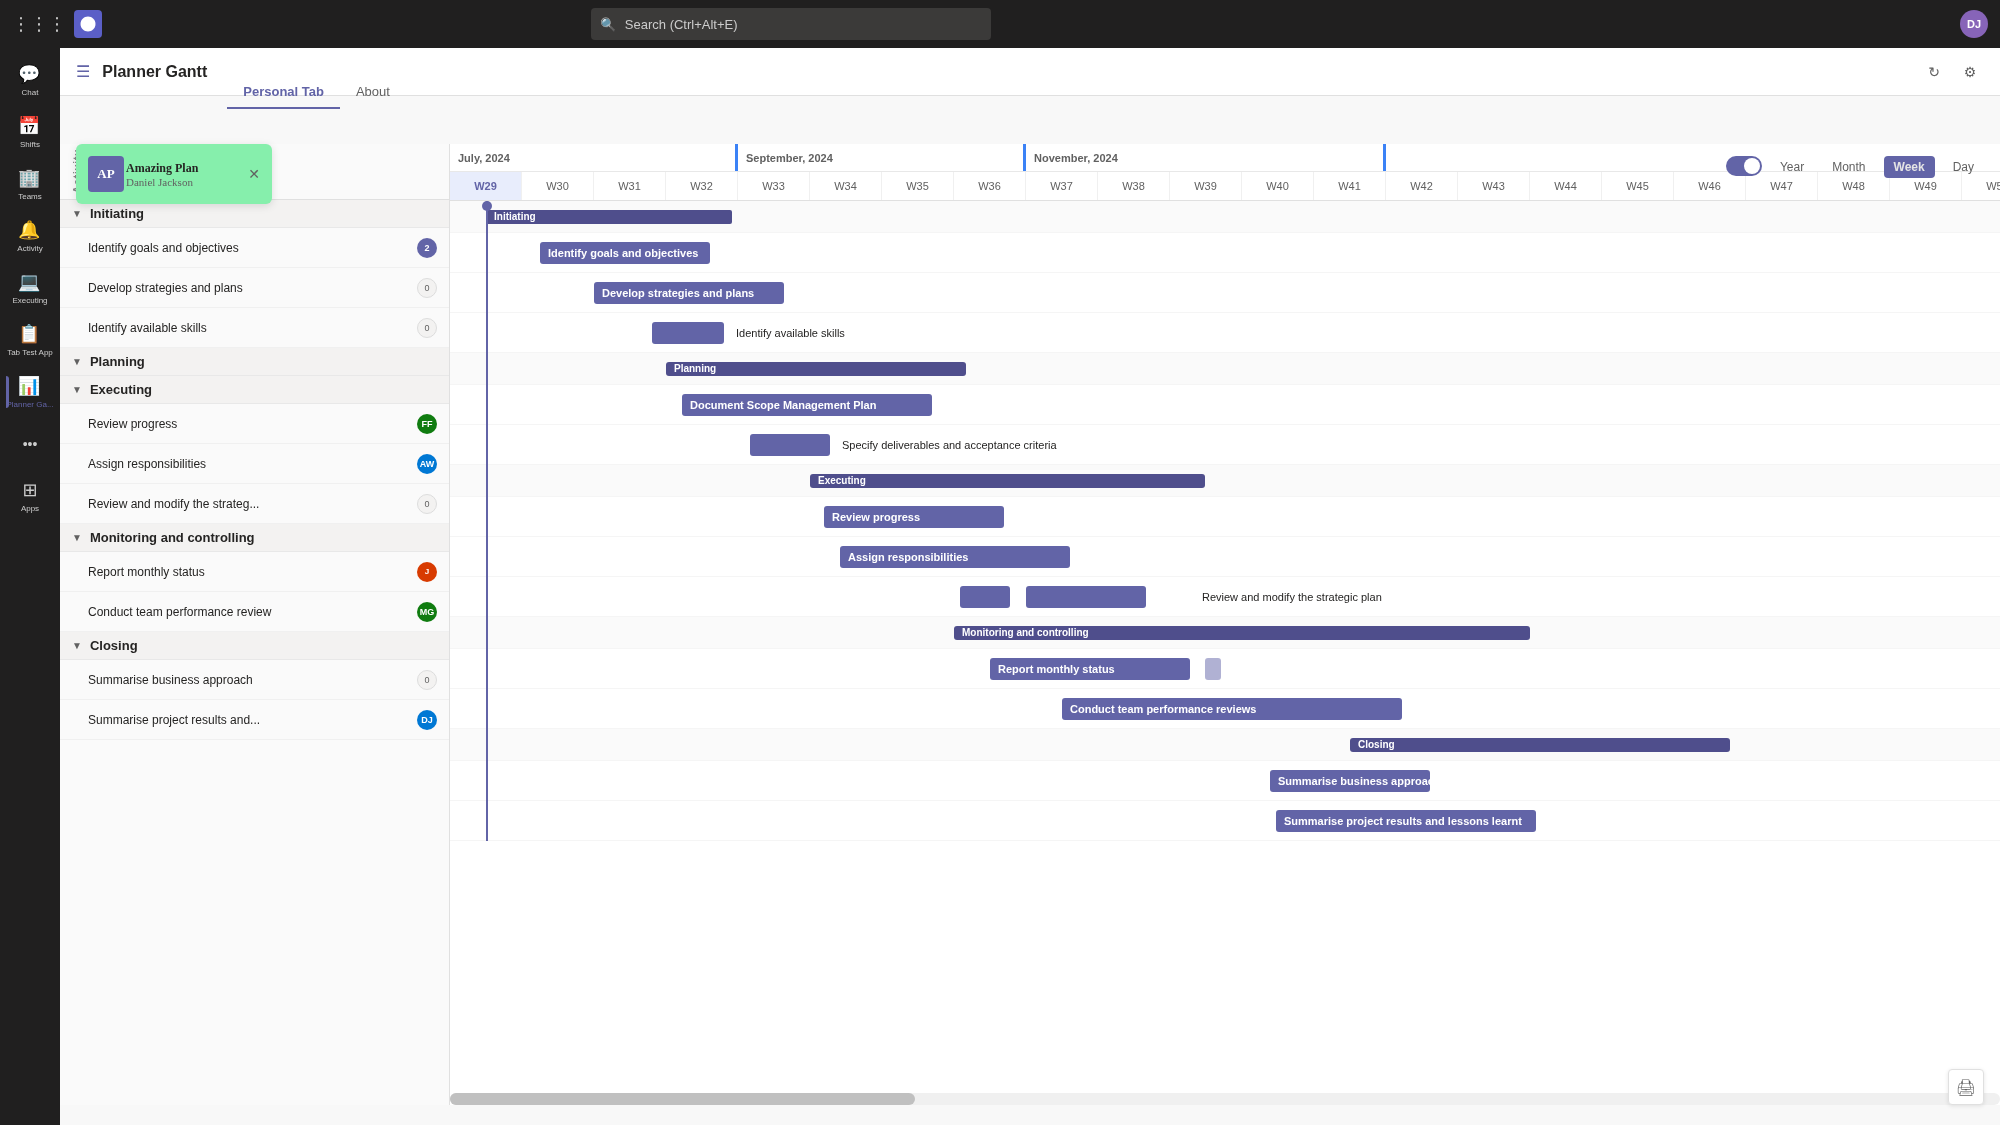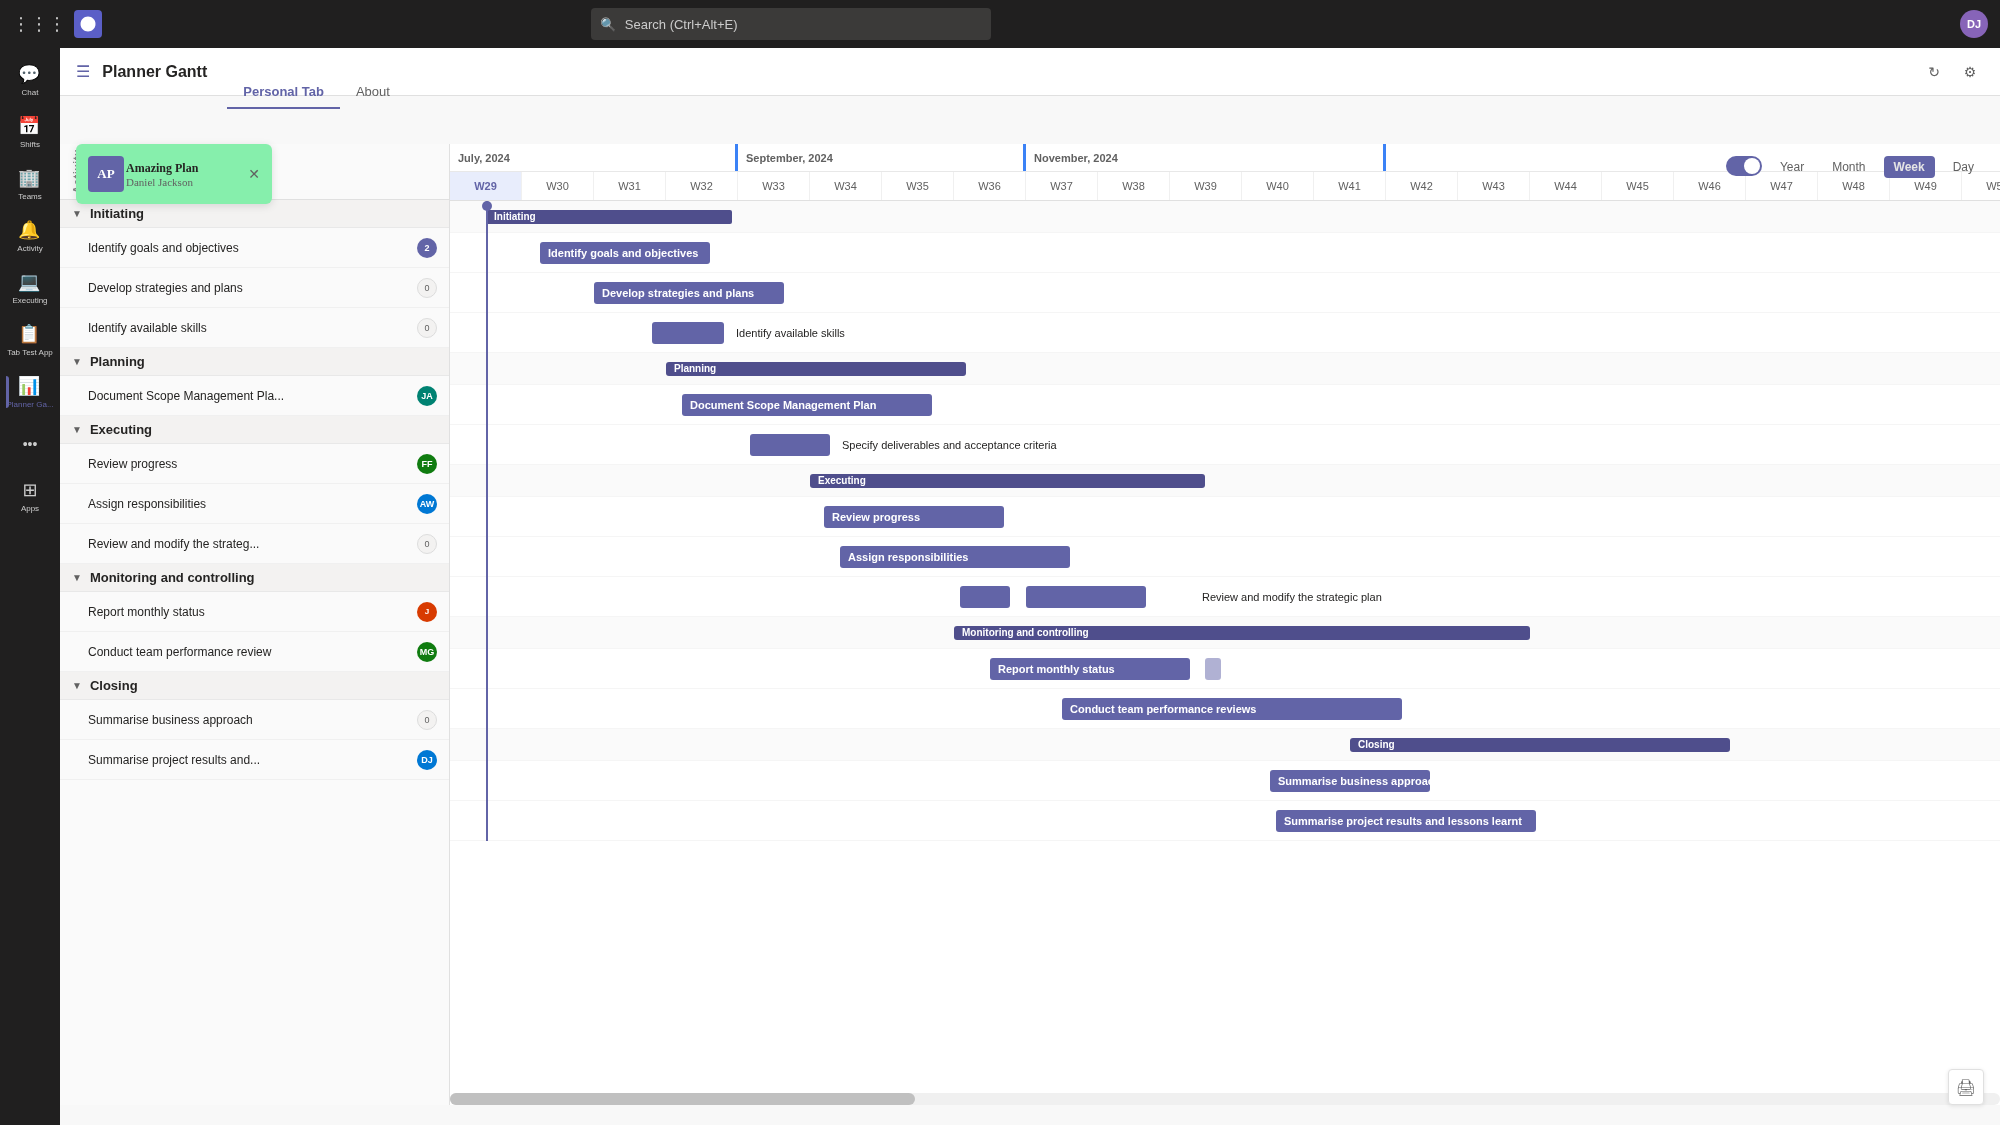--- a/index.html
+++ b/index.html
@@ -540,26 +540,20 @@
       <div class="task-row">
         <span class="task-name">Identify available skills</span>
         <div class="badge-count">
             <span>0</span>
           </div>
       </div>
 
       <div class="group-header">
         <span class="group-chevron">▼</span>
         <span>Planning</span>
-      </div>
-      <div class="task-row">
-        <span class="task-name">Document Scope Management Pla...</span>
-        <div class="task-badge badge-teal">
-            <span>JA</span>
-          </div>
       </div>
 
       <div class="group-header">
         <span class="group-chevron">▼</span>
         <span>Executing</span>
       </div>
       <div class="task-row">
         <span class="task-name">Review progress</span>
         <div class="task-badge badge-green">
             <span>FF</span>

